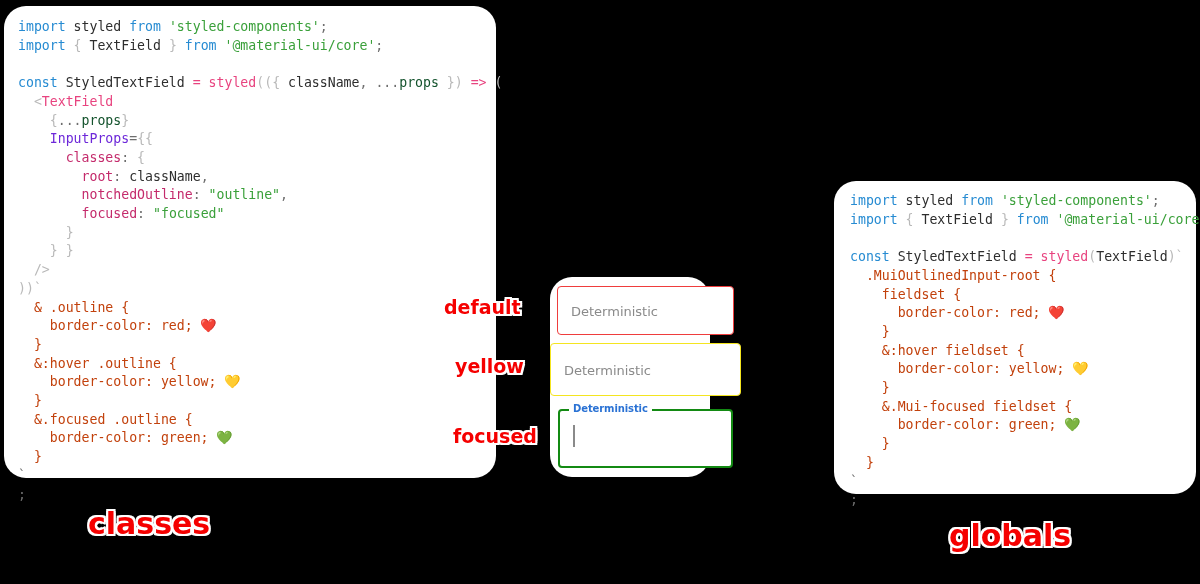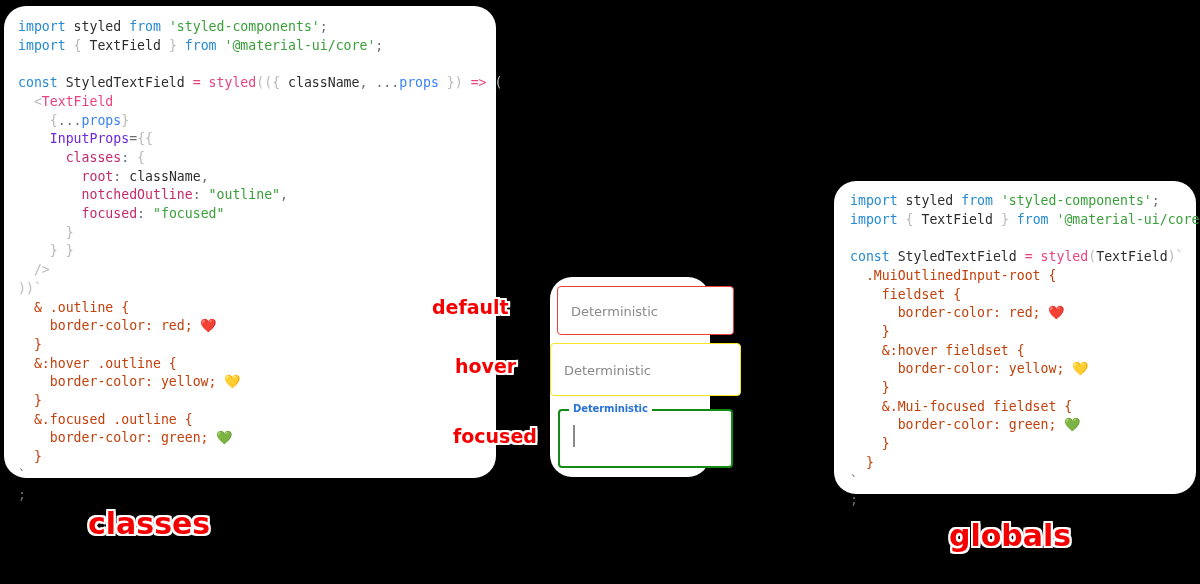--- a/index.html
+++ b/index.html
@@ -35,21 +35,21 @@
   .code .ln { display: block; min-height: 18.7px; }
 
   
   .t-kw      { color: #268bd2; }            
   .t-plain   { color: #2d2d2d; }            
   .t-punc    { color: #b9b9b9; }            
   .t-punc2   { color: #6e6e6e; }            
   .t-str     { color: #3aa03a; }            
   .t-fn      { color: #e8437f; }            
   .t-prop    { color: #c42a6b; }            
-  .t-var     { color: #3b82f6; }            
+  .t-var     { color: #14532d; }            
   .t-attr    { color: #6d28d9; }            
   .t-css     { color: #c2410c; }            
 
   
   #panel-classes {
     left: 4px;  top: 6px;
     width: 492px; height: 472px;
     padding: 12px 0 0 14px;
   }
 
@@ -133,21 +133,21 @@
     font-weight: bold;
     white-space: nowrap;
     -webkit-text-stroke: 3px #ffffff;
     paint-order: stroke fill;
     text-shadow:
        2px  0   0 #ffffff, -2px  0   0 #ffffff,
        0    2px 0 #ffffff,  0   -2px 0 #ffffff,
        2px  2px 0 #ffffff, -2px  2px 0 #ffffff,
        2px -2px 0 #ffffff, -2px -2px 0 #ffffff;
   }
-  #anno-default { left: 432px; top: 296px; font-size: 19px; }
+  #anno-default { left: 444px; top: 296px; font-size: 19px; }
   #anno-hover   { left: 455px; top: 355px; font-size: 19px; }
   #anno-focused { left: 453px; top: 425px; font-size: 19px; }
   #anno-classes { left: 88px;  top: 506px; font-size: 30px; }
   #anno-globals { left: 913px; top: 518px; font-size: 30px; }
 
   .emoji { font-family: "DejaVu Sans", sans-serif; }
 </style>
 </head>
 <body style="background: rgb(0, 0, 0);">
 
@@ -165,16 +165,16 @@
     <span class="tf-value">Deterministic</span>
   </div>
 
   <div class="tf" id="tf-focused" style="border-color: rgb(19, 138, 19);">
     <span id="tf-focused-label" style="color: rgb(42, 114, 212);">Deterministic</span>
     <span id="tf-caret"></span>
   </div>
 </div>
 
 <div class="anno" id="anno-default" style="color: rgb(245, 0, 0);">default</div>
-<div class="anno" id="anno-hover" style="color: rgb(245, 0, 0);">hover</div>
+<div class="anno" id="anno-hover" style="color: rgb(245, 0, 0);">yellow</div>
 <div class="anno" id="anno-focused" style="color: rgb(245, 0, 0);">focused</div>
 <div class="anno" id="anno-classes" style="color: rgb(245, 0, 0);">classes</div>
 <div class="anno" id="anno-globals" style="color: rgb(245, 0, 0); margin-left: 36px;">globals</div>
 
 </body></html>

